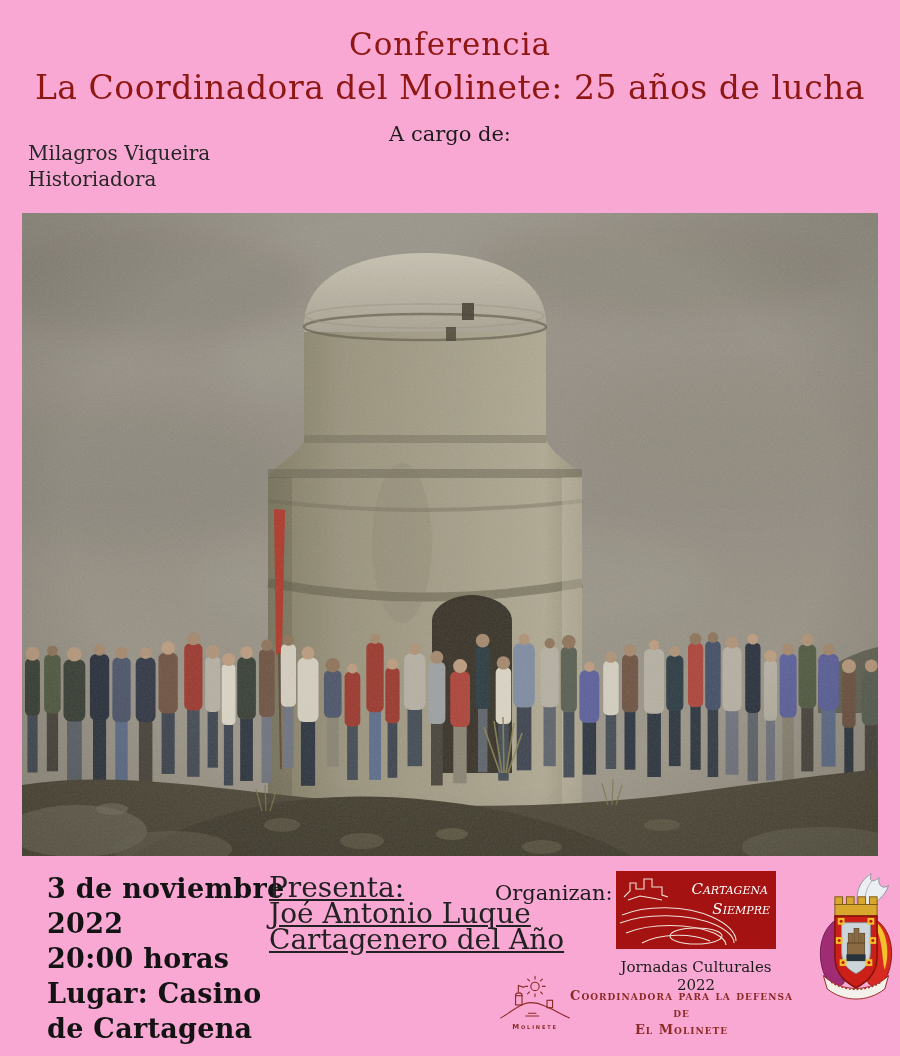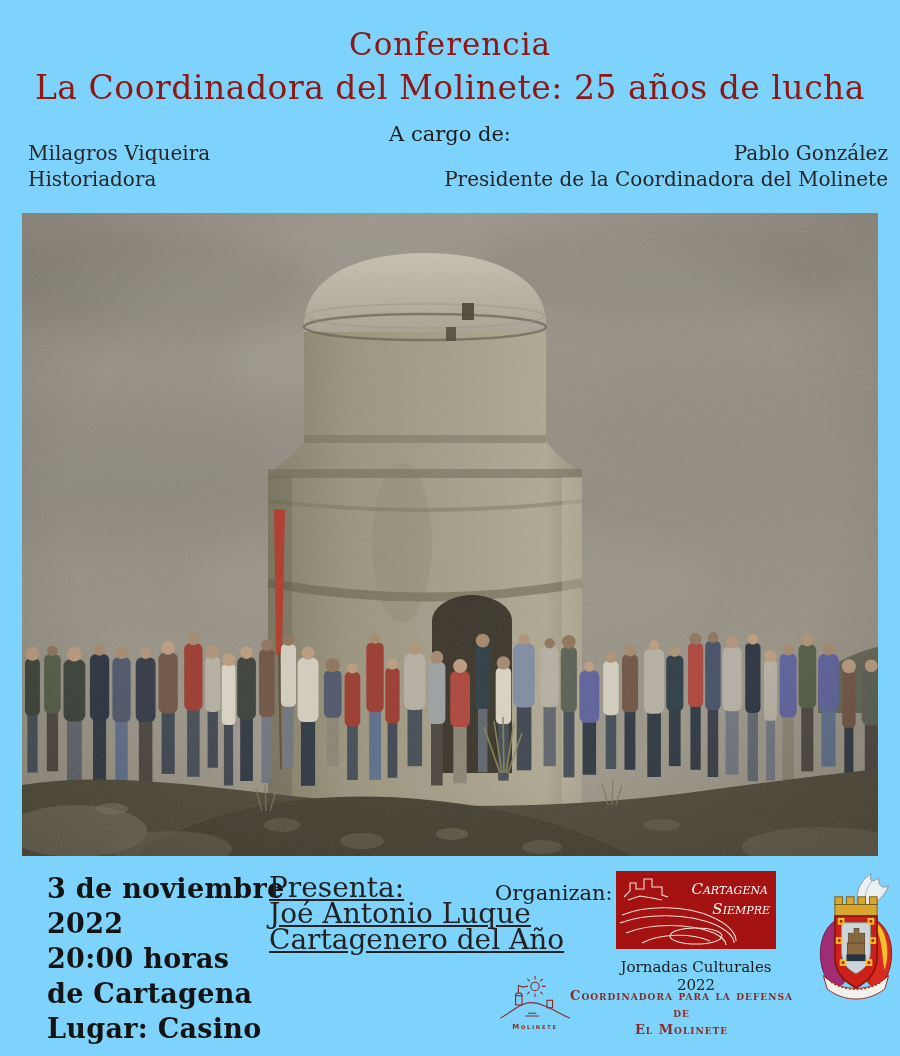--- a/index.html
+++ b/index.html
@@ -3,21 +3,21 @@
 <meta charset="utf-8">
 <style>
   :root{
     --red:#8e1713;
     --logo-red:#a41212;
     --maroon:#8b2a24;
     --ink:#1d1d1d;
   }
   html,body{margin:0;padding:0;background:#ffffff;}
   body{width:900px;height:1056px;font-family:"DejaVu Serif",serif;color:var(--ink);}
-  .poster{position:relative;width:900px;height:1056px;background:#7dd3fc;overflow:hidden;}
+  .poster{position:relative;width:900px;height:1056px;background:#f9a8d4;overflow:hidden;}
 
   
   .hdr{position:absolute;top:0;left:0;right:0;text-align:center;}
   .title1{margin-top:26px;font-size:31px;letter-spacing:1px;color:var(--red);}
   .title2{margin-top:6px;font-size:33px;letter-spacing:.5px;color:var(--red);}
   .acargo{margin-top:15px;font-size:21px;color:#1c1c1c;}
   .speakers{position:absolute;top:140px;left:28px;right:12px;display:flex;justify-content:space-between;font-size:20px;line-height:26px;color:#262626;}
   .sp-left{text-align:left;}
   .sp-right{text-align:right;}
 
@@ -47,24 +47,20 @@
 
   <div class="hdr">
     <div class="title1">Conferencia</div>
     <div class="title2">La Coordinadora del Molinete: 25 años de lucha</div>
     <div class="acargo">A cargo de:</div>
   </div>
   <div class="speakers">
     <div class="sp-left">
       <div>Milagros Viqueira</div>
       <div>Historiadora</div>
-    </div>
-    <div class="sp-right">
-      <div>Pablo González</div>
-      <div>Presidente de la Coordinadora del Molinete</div>
     </div>
   </div>
 
   <figure class="photo" aria-label="Archive photograph: a long line of people gathered at the base of the old Molinete mill tower under a grey sky, with a red flag hanging on the left side of the tower and rocky ground in the foreground">
     <svg viewBox="0 0 856 643" xmlns="http://www.w3.org/2000/svg">
       <defs>
         <linearGradient id="skyG" x1="0" y1="0" x2="0" y2="1">
           <stop offset="0" stop-color="#9d988e"></stop>
             <stop offset="0.45" stop-color="#938e84"></stop>
             <stop offset="1" stop-color="#a39d90"></stop>
@@ -289,22 +285,22 @@
       <rect x="0" y="0" width="856" height="643" filter="url(#grainF)" opacity="0.13"></rect>
     </svg>
   </figure>
 
   <div class="ftr">
 
     <div class="dateblock">
       <div>3 de noviembre</div>
       <div>2022</div>
       <div>20:00 horas</div>
+      <div>Lugar: Casino</div>
       <div>de Cartagena</div>
-      <div>Lugar: Casino</div>
     </div>
 
     <div class="presenta">
       <div>Presenta:</div>
       <div>Joé Antonio Luque</div>
       <div>Cartagenero del Año</div>
     </div>
 
     <div class="organizan">Organizan:</div>
 

